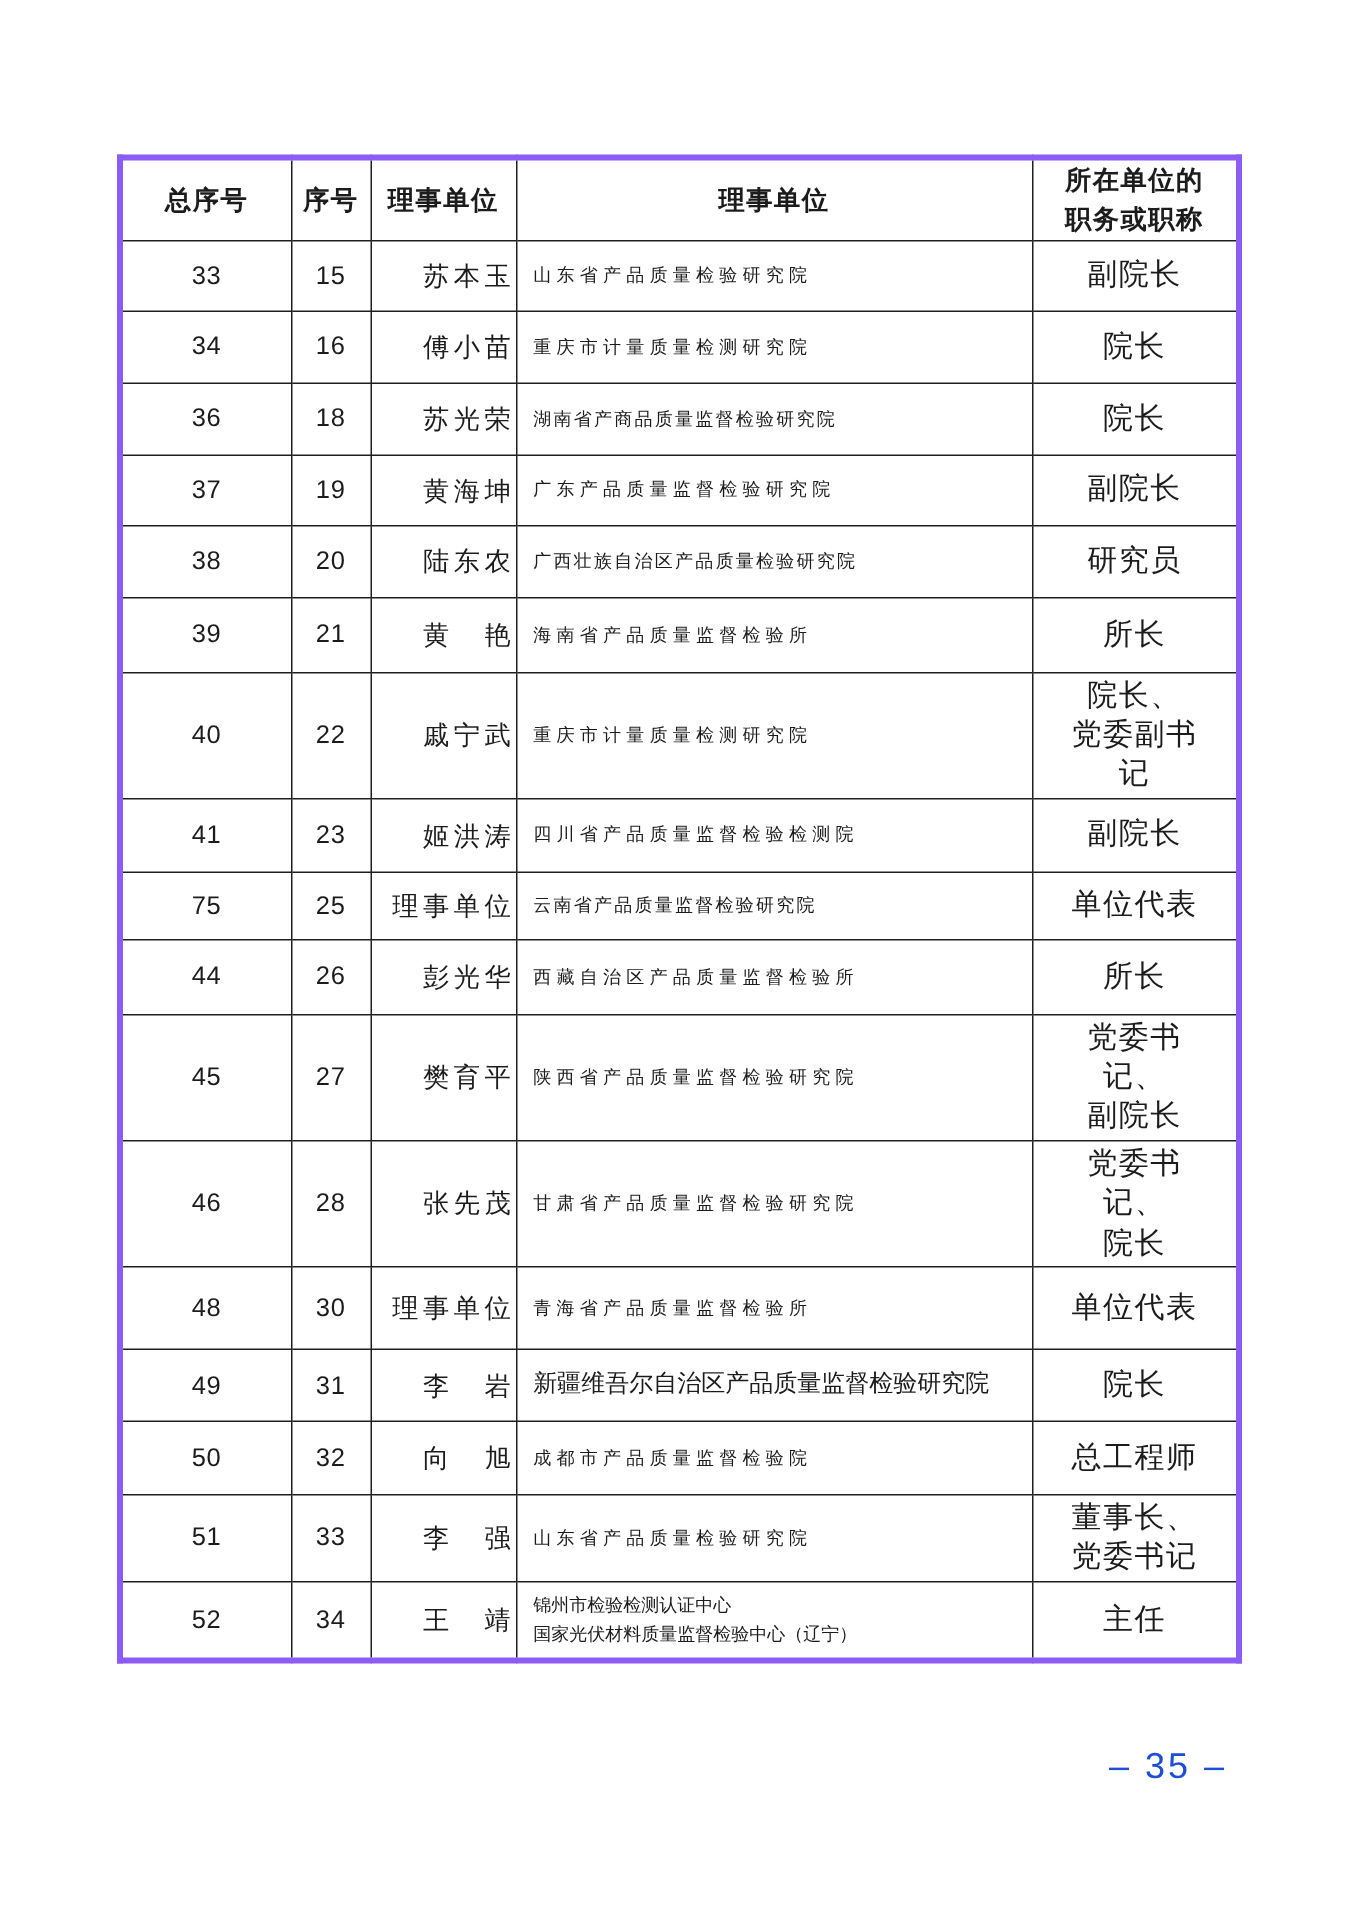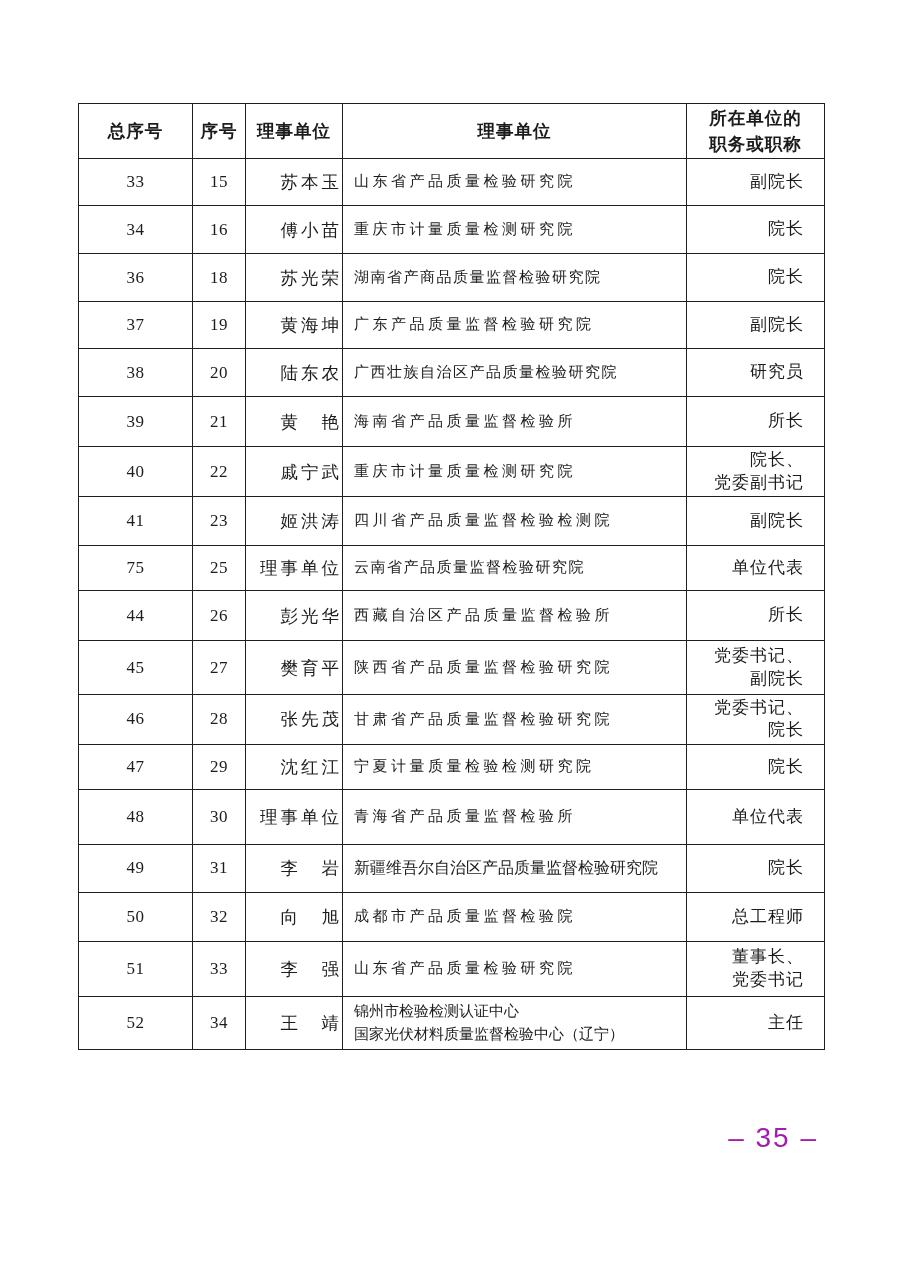--- a/index.html
+++ b/index.html
@@ -12,74 +12,74 @@
     overflow: hidden;
   }
   .sheet { position: relative; width: 900px; height: 1273px; background: #fff; }
 
   table.roster {
     position: absolute;
     left: 78px; top: 103px;
     width: 746px;
     border-collapse: collapse;
     table-layout: fixed;
-    border: 1px solid #8b5cf6;
+    border: 4px solid #8b5cf6;
   }
   .roster th, .roster td {
     border: 1.5px solid #1f1f1f;
     padding: 0;
     vertical-align: middle;
     white-space: pre-line;
     overflow: hidden;
   }
   .roster thead tr { height: 55px; }
   .roster th {
     font-family: "Liberation Sans", sans-serif;
     font-weight: 700;
     font-size: 17.5px;
     text-align: center;
     line-height: 1.5;
     letter-spacing: 1px;
   }
   td.num {
-    font-family: Liberation Serif, serif;
+    font-family: Liberation Sans, sans-serif;
     font-size: 17px;
     text-align: center;
     letter-spacing: 0.5px;
   }
   td.name {
     font-size: 17.5px;
     text-align: right;
     letter-spacing: 3px;
   }
   td.unit {
-    font-size: 15px;
+    font-size: 12px;
     text-align: left;
     padding: 0 6px 0 11px;
     letter-spacing: 3.5px;
     line-height: 1.55;
   }
   td.unit.mid  { letter-spacing: 1.5px; }
   td.unit.long { letter-spacing: 0; }
   td.unit.small { letter-spacing: 0; font-size: 16px; }
   td.pos {
-    font-size: 17px;
-    text-align: right;
+    font-size: 20px;
+    text-align: center;
     letter-spacing: 1px;
     line-height: 1.32;
     padding: 2px 20px;
   }
   .pageno {
     position: absolute;
-    top: 1122px;
+    top: 1164px;
     right: 82px;
     font-family: "Liberation Sans", sans-serif;
-    font-size: 28px;
+    font-size: 24px;
     letter-spacing: 2px;
-    color: #a21caf;
+    color: #1d4ed8;
   }
 </style>
 </head>
 <body>
 
 <div class="sheet">
 
   <table class="roster">
     <colgroup>
       <col style="width:114px">
@@ -179,27 +179,20 @@
 副院长</td>
       </tr>
       <tr style="height:48px">
         <td class="num">46</td>
         <td class="num">28</td>
         <td class="name">张先茂</td>
         <td class="unit">甘肃省产品质量监督检验研究院</td>
         <td class="pos">党委书记、
 院长</td>
       </tr>
-      <tr style="height:45px">
-        <td class="num">47</td>
-        <td class="num">29</td>
-        <td class="name">沈红江</td>
-        <td class="unit">宁夏计量质量检验检测研究院</td>
-        <td class="pos">院长</td>
-      </tr>
       <tr style="height:55px">
         <td class="num">48</td>
         <td class="num">30</td>
         <td class="name">理事单位</td>
         <td class="unit">青海省产品质量监督检验所</td>
         <td class="pos">单位代表</td>
       </tr>
       <tr style="height:48px">
         <td class="num">49</td>
         <td class="num">31</td>

